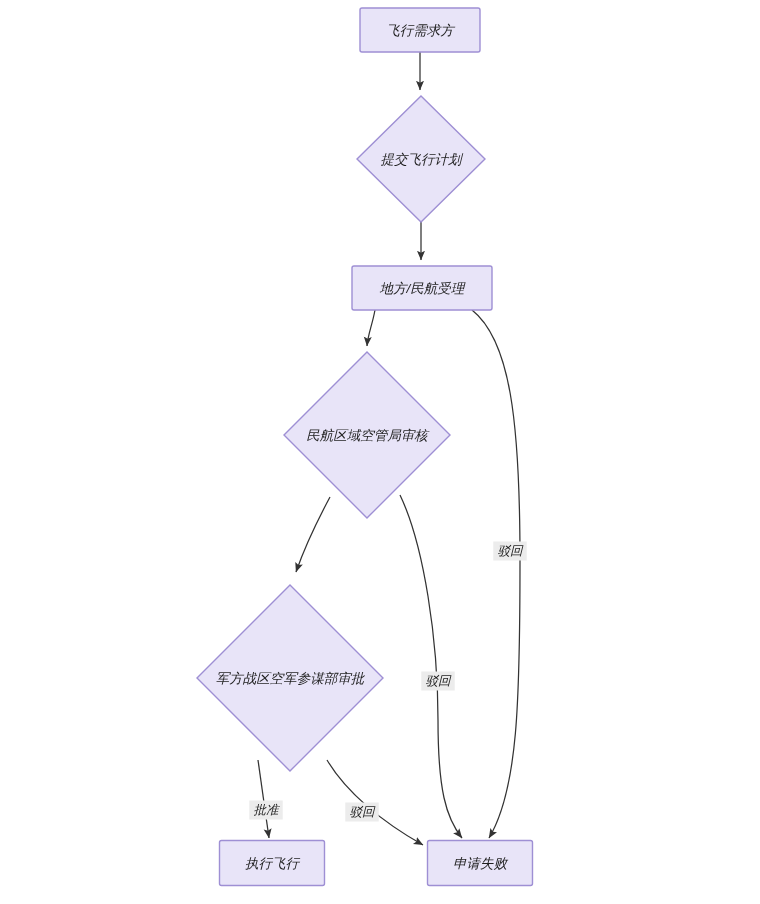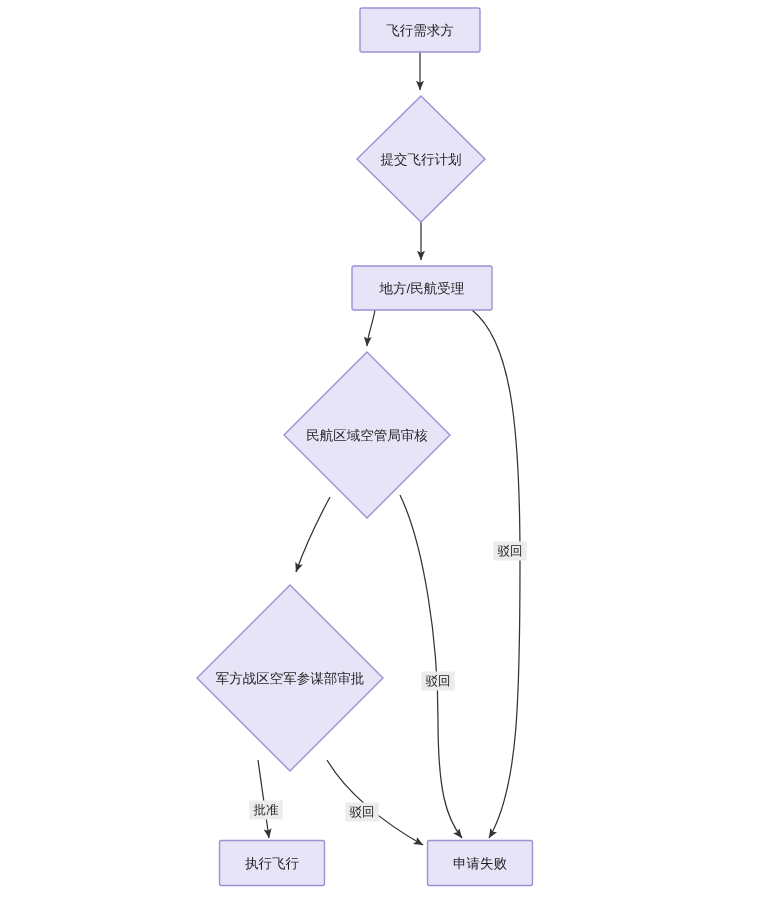--- a/index.html
+++ b/index.html
@@ -9,20 +9,21 @@
   }
   body {
     font-family: "Liberation Sans", "DejaVu Sans", sans-serif;
   }
   #canvas {
     position: relative;
     width: 760px;
     height: 904px;
     background: #ffffff;
     overflow: hidden;
+    font-style: italic;
   }
   svg#flow {
     position: absolute;
     left: 0;
     top: 0;
     width: 760px;
     height: 904px;
   }
   .node-rect {
     fill: #E8E4F8;

